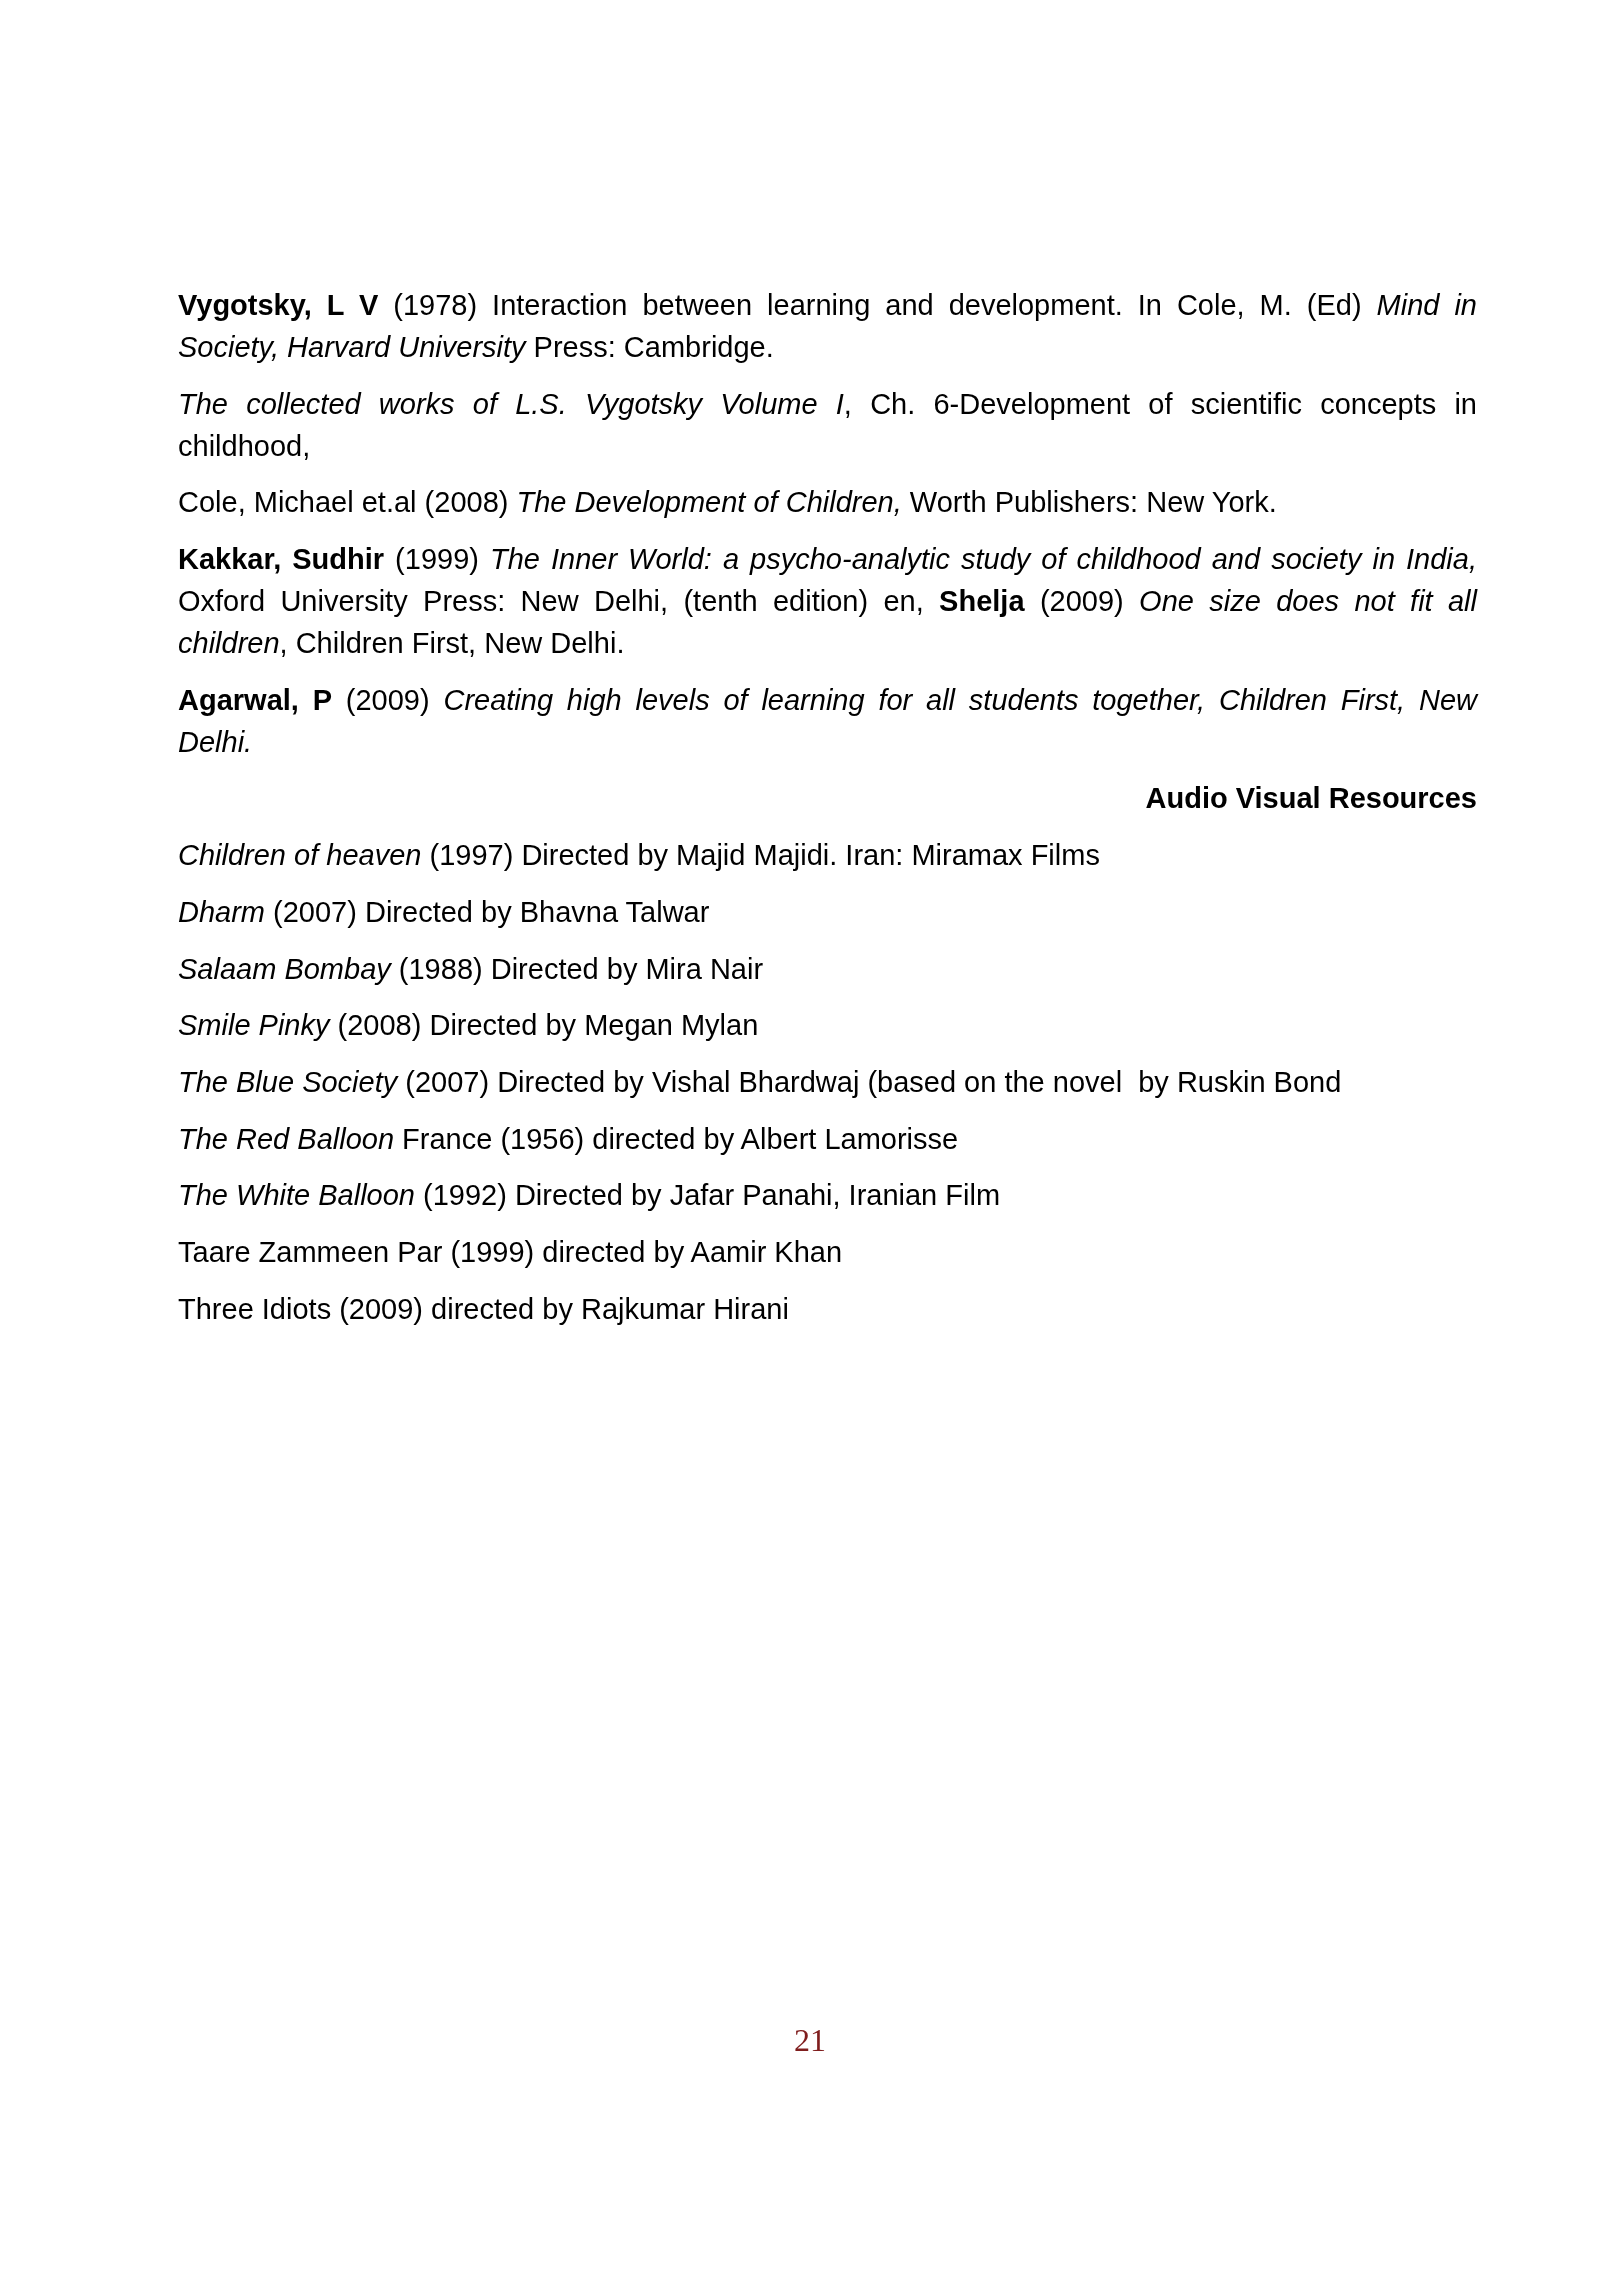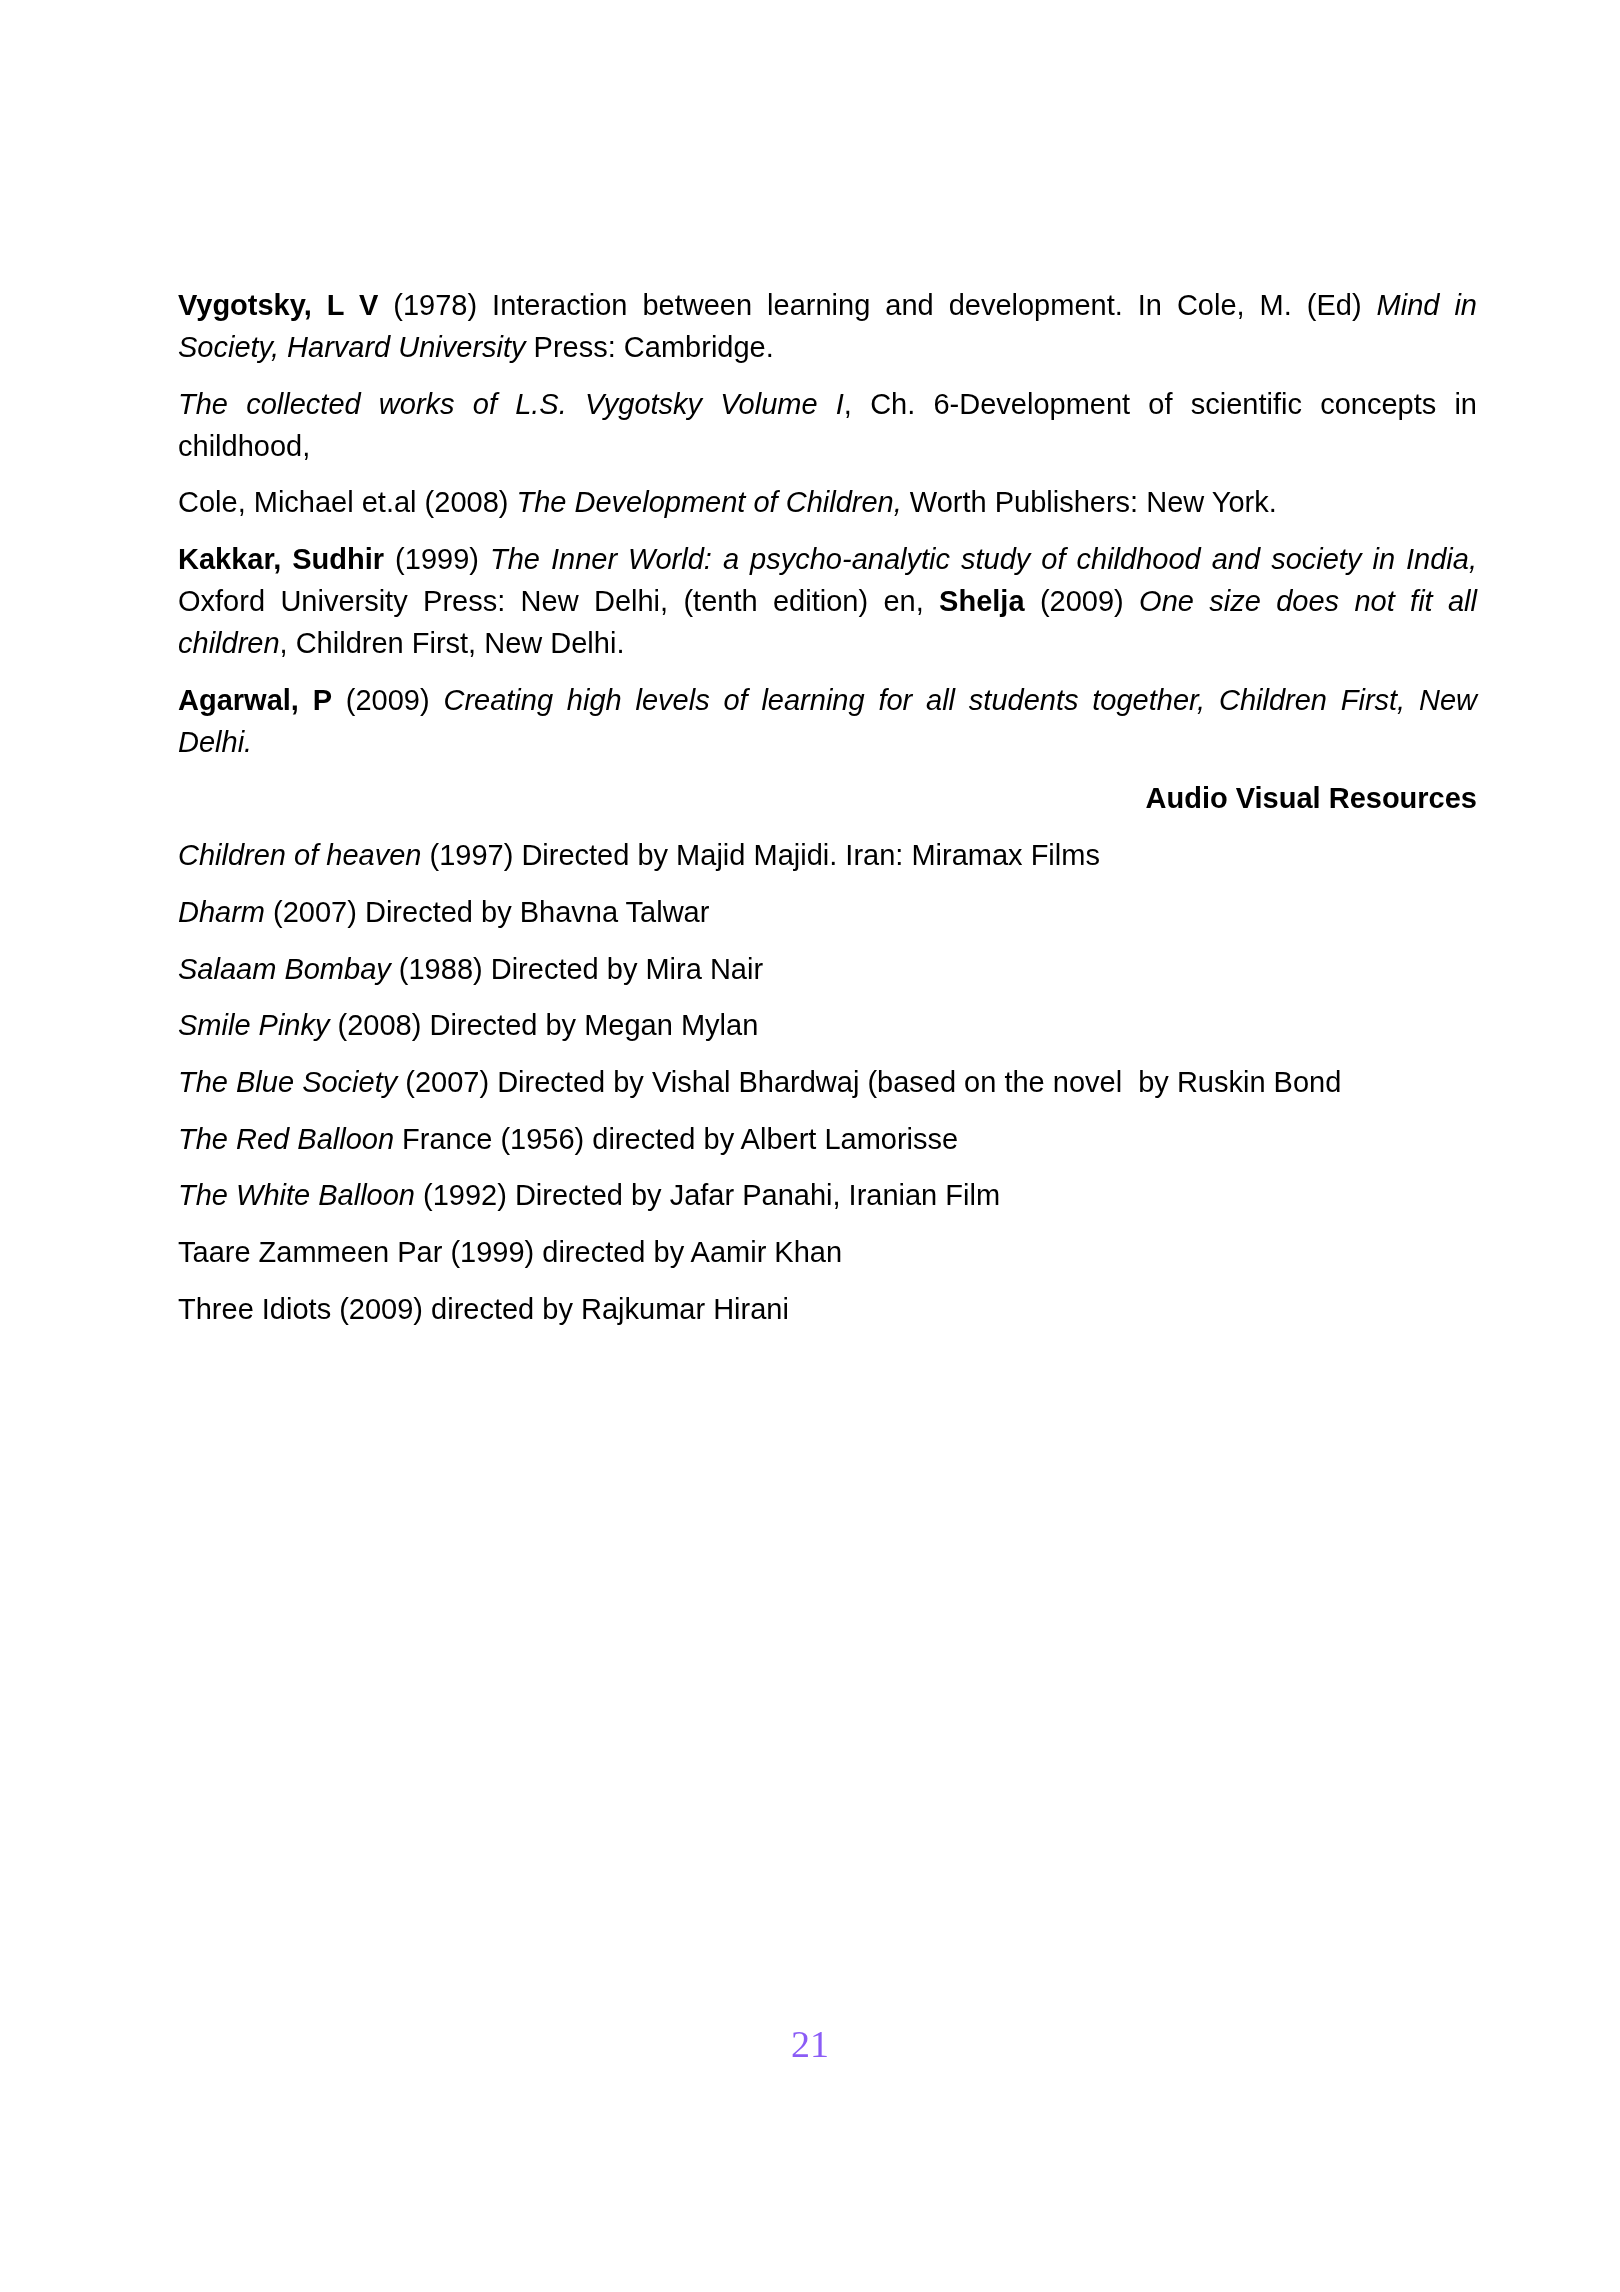--- a/index.html
+++ b/index.html
@@ -34,22 +34,22 @@
   }
   .b { font-weight: bold; }
   .i { font-style: italic; }
   .page-number {
     position: absolute;
     left: 0;
     right: 0;
     top: 2022px;
     text-align: center;
     font-family: "Liberation Serif", serif;
-    font-size: 38px;
-    color: #8b5cf6;
+    font-size: 32px;
+    color: #7f1d1d;
   }
 </style>
 </head>
 <body>
 
 <div class="page">
   <div class="content" id="content">
       <p class="para"><span class="b">Vygotsky, L V</span><span> (1978) Interaction between learning and development. In Cole, M. (Ed) </span><span class="i">Mind in Society, Harvard University</span><span> Press: Cambridge.</span></p>
       <p class="para"><span class="i">The collected works of L.S. Vygotsky Volume I</span><span>, Ch. 6-Development of scientific concepts in childhood,</span></p>
       <p class="para"><span>Cole, Michael et.al (2008) </span><span class="i">The Development of Children,</span><span> Worth Publishers: New York.</span></p>

